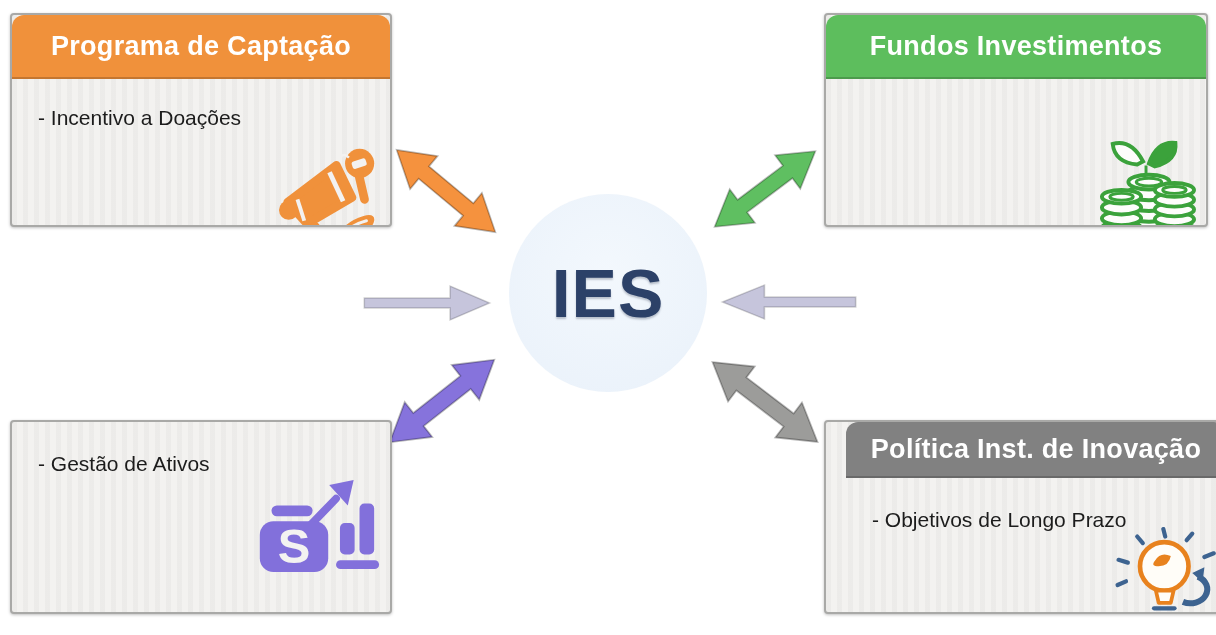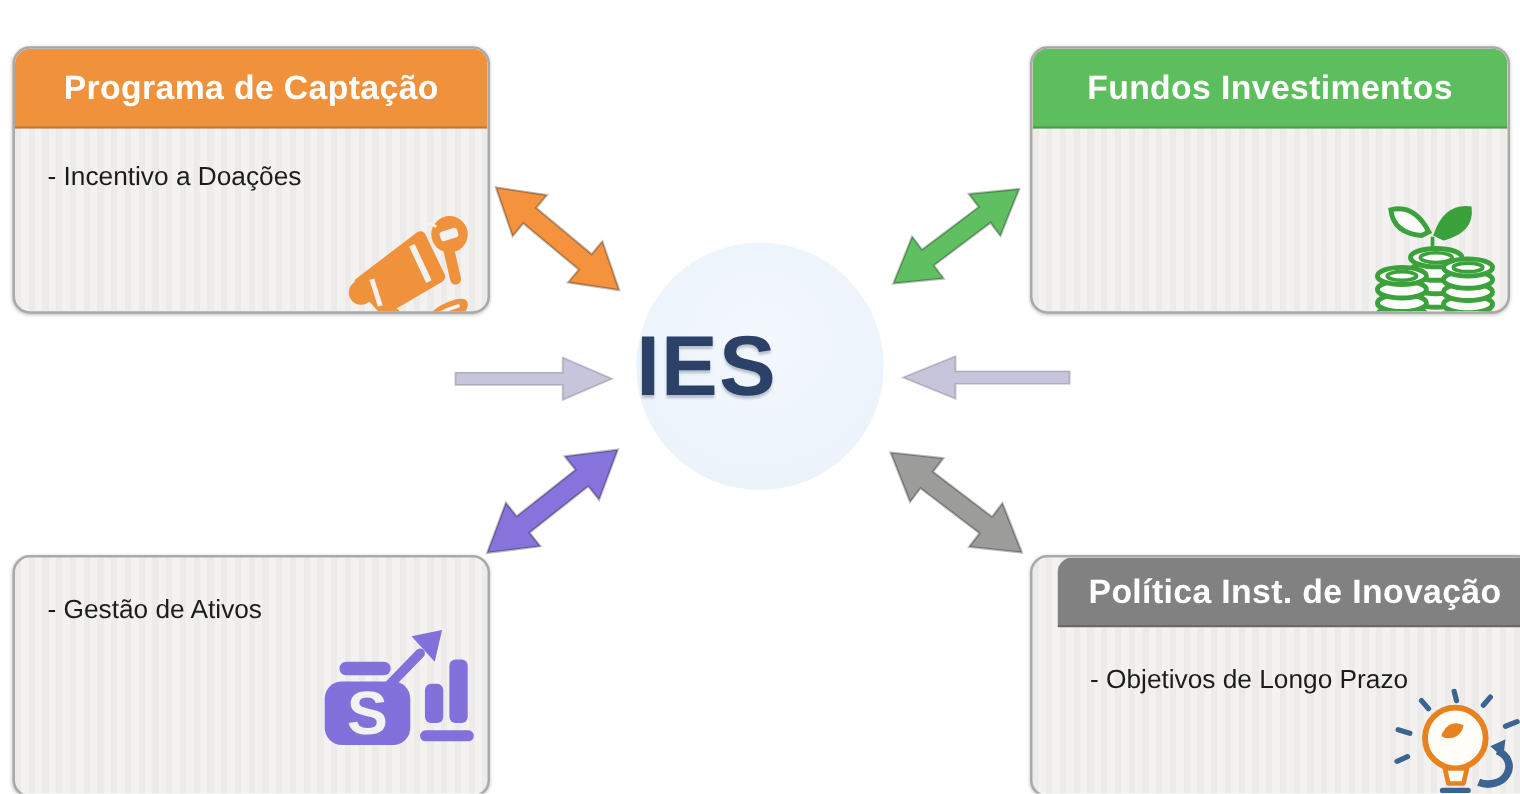--- a/index.html
+++ b/index.html
@@ -2,27 +2,26 @@
 <html><head>
 <meta charset="utf-8">
 <style>
   html,body{margin:0;padding:0;background:#ffffff;}
   .stage{
     position:relative;width:1216px;height:635px;overflow:hidden;
     font-family:"Liberation Sans", sans-serif;background:#ffffff;
   }
   .arrows{position:absolute;left:0;top:0;pointer-events:none;}
   .node{
-    position:absolute;border-radius:14px;border:2px solid #a9a9a7;
+    position:absolute;border-radius:4px;border:2px solid #a9a9a7;
     background:
       repeating-linear-gradient(90deg, rgba(110,110,110,0.05) 0 5px, rgba(255,255,255,0) 5px 11px),
       #f3f2f0;
     box-shadow:0 1px 3px rgba(0,0,0,0.25);
     overflow:hidden;
-    margin-top:24px;
   }
   .node-tl{left:10px;top:13px;width:378px;height:210px;}
   .node-tr{left:824px;top:13px;width:380px;height:210px;}
   .node-bl{left:10px;top:420px;width:378px;height:190px;}
   .node-br{left:824px;top:420px;width:380px;height:190px;padding-left:20px;}
   .hdr{
     display:flex;align-items:center;justify-content:center;
     color:#ffffff;font-weight:bold;font-size:27px;letter-spacing:0.3px;
     border-bottom:2px solid rgba(0,0,0,0.18);
     border-radius:12px 12px 0 0;height:64px;padding:0 4px;box-sizing:border-box;
@@ -33,21 +32,21 @@
   .node-bl .body,.node-br .body{height:calc(100% - 58px);padding-top:28px;}
   .line{white-space:nowrap;}
   .icon{position:absolute;display:block;}
   .icon-megaphone{right:4px;bottom:2px;width:112px;height:102px;}
   .icon-coins{right:10px;bottom:10px;width:98px;height:103px;}
   .icon-moneybag{right:8px;bottom:6px;width:132px;height:98px;}
   .icon-bulb{right:2px;bottom:8px;width:112px;height:103px;}
   .center{
     position:absolute;left:509px;top:194px;width:198px;height:198px;border-radius:50%;
     background:radial-gradient(circle at 50% 40%, #f3f8fd 0%, #e9f1fa 100%);
-    display:flex;align-items:center;justify-content:flex-start;
+    display:flex;align-items:center;justify-content:center;
   }
   .center span{
     font-size:68px;font-weight:bold;letter-spacing:1px;
     text-shadow:0 2px 2px rgba(20,30,60,0.25);
   }
 </style>
 </head>
 <body>
 
 <div class="stage">

